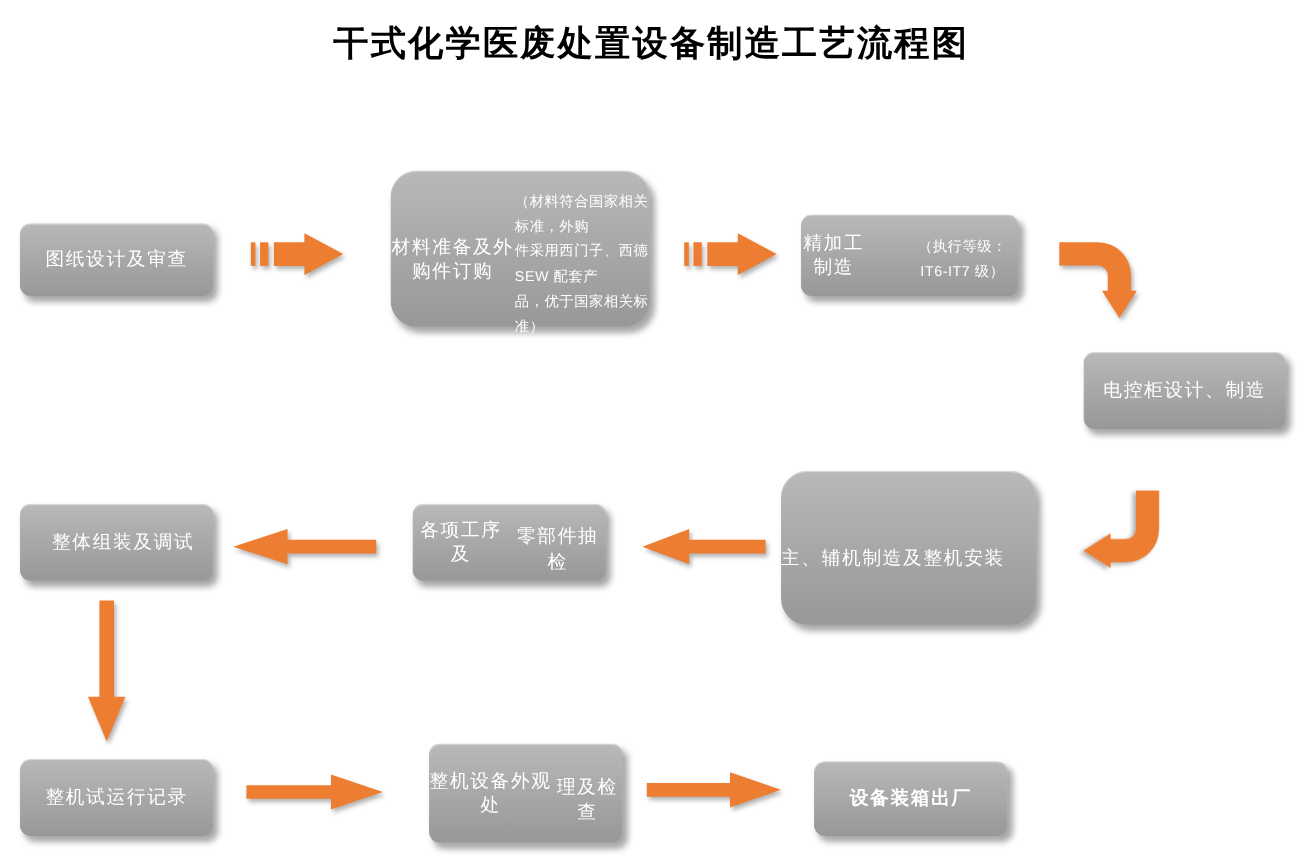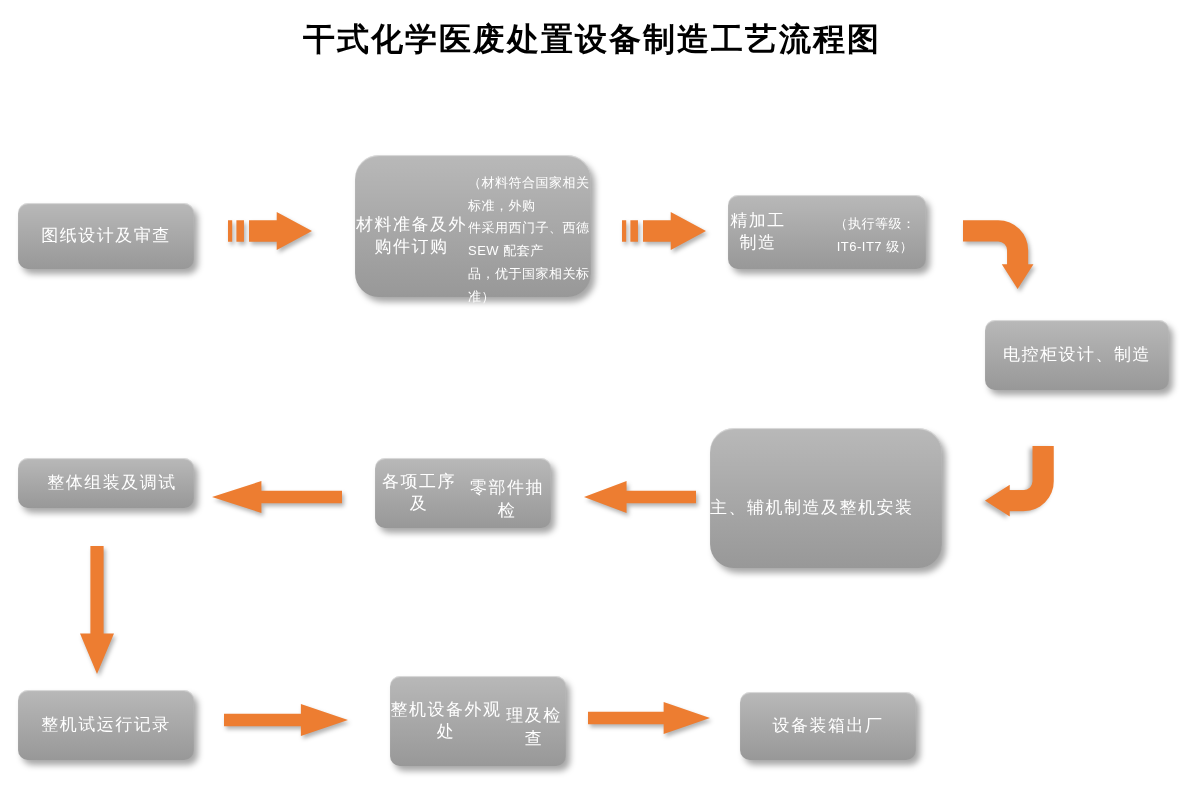--- a/index.html
+++ b/index.html
@@ -60,24 +60,24 @@
   .arrow svg { width:100%; height:100%; display:block; overflow:visible; }
   .arrow polygon, .arrow path, .arrow rect { fill:var(--arrow-fill,#ed7d31); }
 
   
   .pos-n1  { left:18px;  top:203px; width:176px; height:66px; }
   .pos-n2  { left:355px; top:155px; width:236px; height:142px; }
   .pos-n3  { left:728px; top:195px; width:198px; height:74px;gap:36px; }
   .pos-n4  { left:985px; top:320px; width:184px; height:70px; }
   .pos-n5  { left:710px; top:428px; width:232px; height:140px; }
   .pos-n6  { left:375px; top:458px; width:176px; height:70px; }
-  .pos-n7  { left:18px;  top:458px; width:176px; height:50px;padding-left:12px; }
+  .pos-n7  { left:18px;  top:458px; width:176px; height:70px;padding-left:12px; }
   .pos-n8  { left:18px;  top:690px; width:176px; height:70px; }
   .pos-n9  { left:390px; top:676px; width:176px; height:90px; }
-  .pos-n10 { left:740px; top:692px; width:176px; height:68px; }
+  .pos-n10 { left:740px; top:692px; width:176px; height:68px;font-weight:bold; }
 
   
   .pos-a1 { left:228px; top:212px; width:84px;  height:38px; }
   .pos-a2 { left:622px; top:212px; width:84px;  height:38px; }
   .pos-c1 { left:963px; top:215px; width:74px;  height:74px; }
   .pos-c2 { left:985px; top:446px; width:74px;  height:74px; transform:rotate(90deg); }
   .pos-a3 { left:584px; top:481px; width:112px; height:32px; }
   .pos-a4 { left:212px; top:481px; width:130px; height:32px; }
   .pos-a5 { left:80px;  top:546px; width:34px;  height:128px; }
   .pos-a6 { left:224px; top:704px; width:124px; height:32px; }

